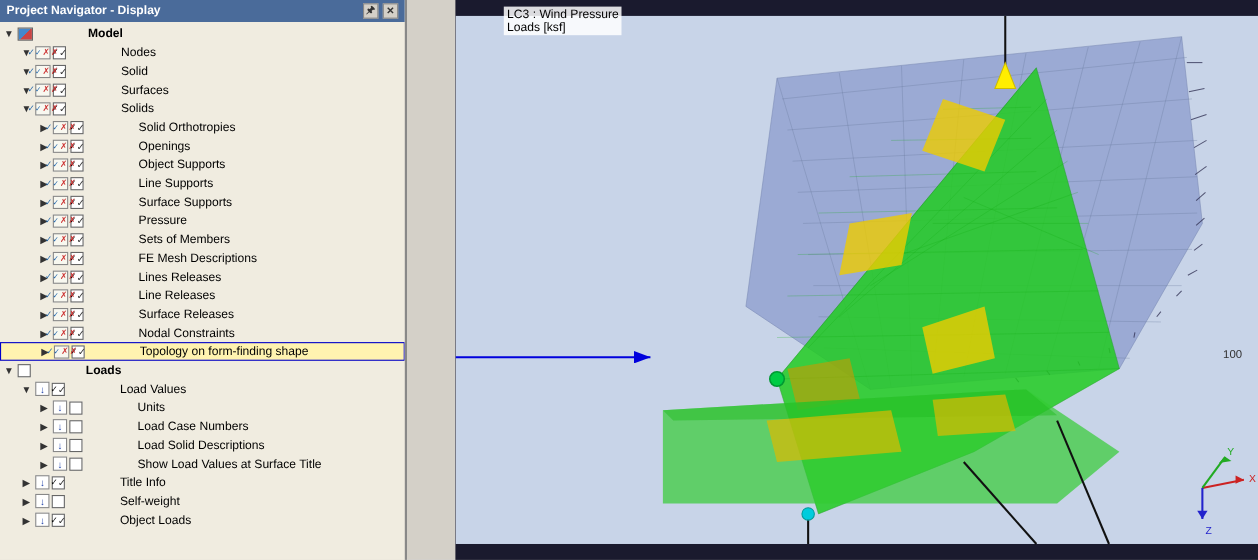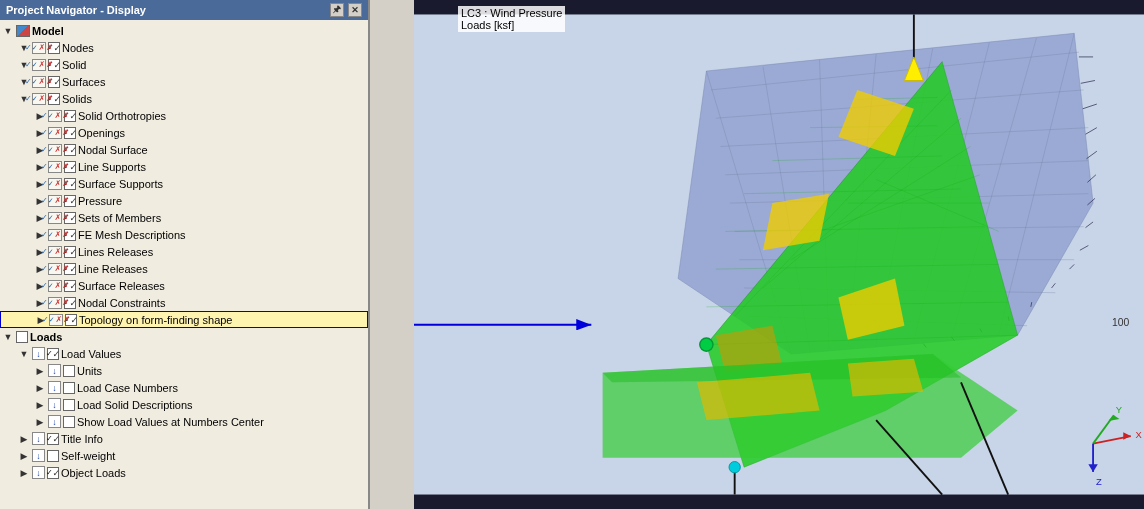--- a/index.html
+++ b/index.html
@@ -135,20 +135,21 @@
       content: '✗';
       color: #cc3333;
       font-size: 8px;
       margin-left: 1px;
     }
 
     .tree-label {
       font-size: 11px;
       color: #000;
       user-select: none;
+      margin-left: 48px;
     }
 
     
     .viewport {
       flex: 1;
       background: #1a1a2e;
       position: relative;
       overflow: hidden;
     }
 
@@ -296,21 +297,21 @@
         <span class="expander">▶</span>
 
           <span class="icon-check-x" style="font-size:7px;border:1px solid #888;background:#f8f8f0;width:14px;height:12px;display:inline-flex;align-items:center;justify-content:center;margin-right:2px;">
             <span style="color:#2266aa;font-size:7px;">✓</span>
                 <span style="color:#cc3333;font-size:8px;margin-left:1px;">✗</span>
           </span>
 
           <span class="checkbox-icon checked" style="width:12px;height:12px;border:1px solid #666;background:white;display:inline-flex;align-items:center;justify-content:center;margin-right:2px;font-size:8px;">✓</span>
 
       </span>
-      <span class="tree-label ">Nodal Surface</span>
+      <span class="tree-label ">Object Supports</span>
     </div>
           <div class="tree-item">
       <span style="display:inline-flex;align-items:center;padding-left:32px;">
         <span class="expander">▶</span>
 
           <span class="icon-check-x" style="font-size:7px;border:1px solid #888;background:#f8f8f0;width:14px;height:12px;display:inline-flex;align-items:center;justify-content:center;margin-right:2px;">
             <span style="color:#2266aa;font-size:7px;">✓</span>
                 <span style="color:#cc3333;font-size:8px;margin-left:1px;">✗</span>
           </span>
 
@@ -500,21 +501,21 @@
     </div>
           <div class="tree-item">
       <span style="display:inline-flex;align-items:center;padding-left:32px;">
         <span class="expander">▶</span>
 
           <span style="width:13px;height:13px;border:1px solid #888;background:white;display:inline-flex;align-items:center;justify-content:center;margin-right:2px;font-size:9px;color:#2244aa;">↓</span>
 
           <span class="checkbox-icon " style="width:12px;height:12px;border:1px solid #666;background:white;display:inline-flex;align-items:center;justify-content:center;margin-right:2px;font-size:8px;"></span>
 
       </span>
-      <span class="tree-label ">Show Load Values at Numbers Center</span>
+      <span class="tree-label ">Show Load Values at Surface Title</span>
     </div>
           <div class="tree-item">
       <span style="display:inline-flex;align-items:center;padding-left:16px;">
         <span class="expander">▶</span>
 
           <span style="width:13px;height:13px;border:1px solid #888;background:white;display:inline-flex;align-items:center;justify-content:center;margin-right:2px;font-size:9px;color:#2244aa;">↓</span>
 
           <span class="checkbox-icon checked" style="width:12px;height:12px;border:1px solid #666;background:white;display:inline-flex;align-items:center;justify-content:center;margin-right:2px;font-size:8px;">✓</span>
 
       </span>

